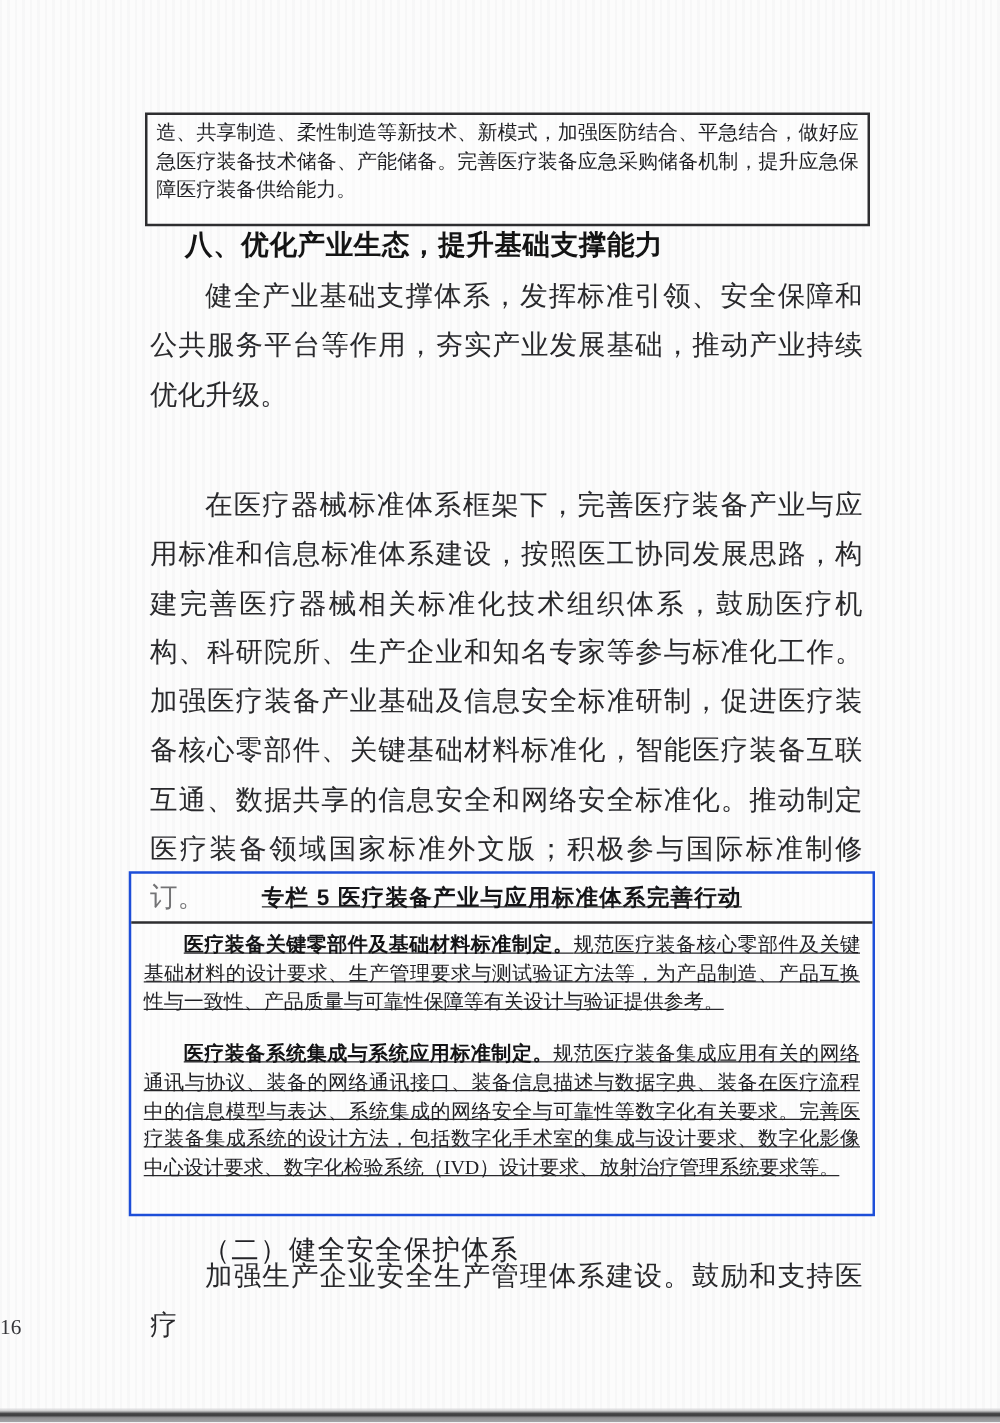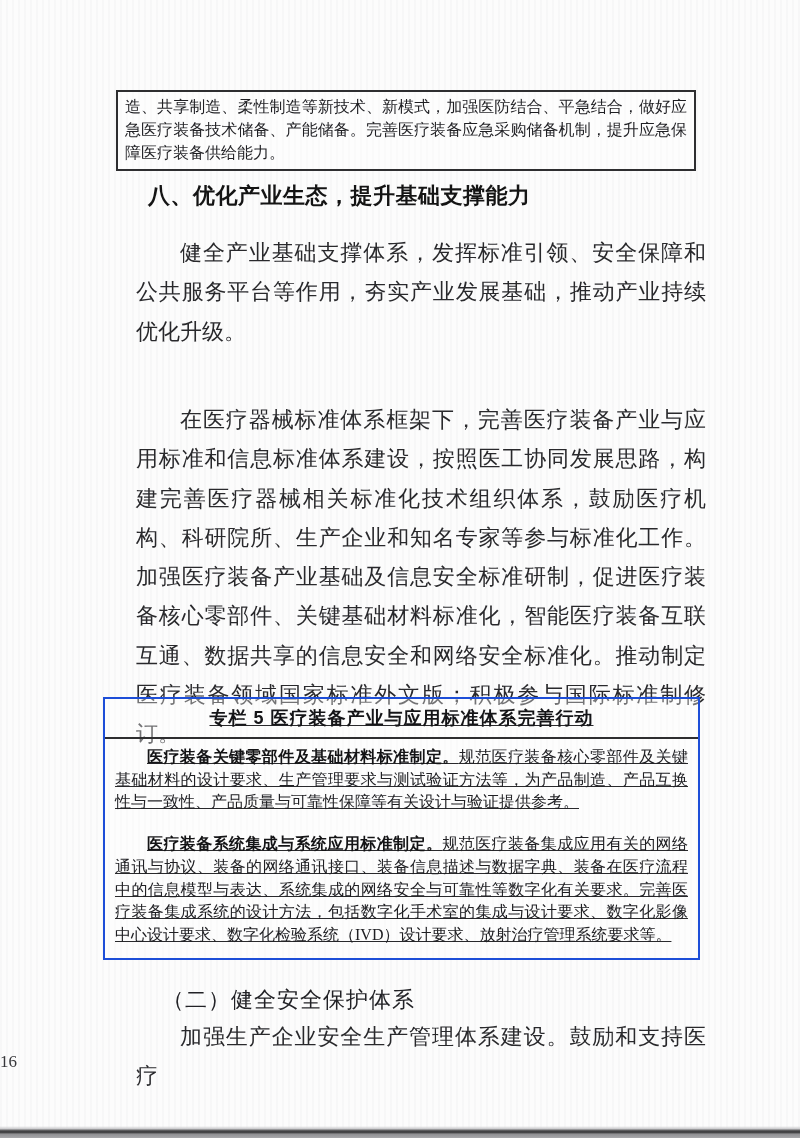--- a/index.html
+++ b/index.html
@@ -28,21 +28,21 @@
   }
 
   
   .cont-box {
     position: absolute;
     left: 116px;
     top: 90px;
     width: 580px;
     box-sizing: border-box;
     border: 2px solid #2e2e30;
-    padding: 3px 7px 5px 7px;
+    padding: 3px 7px 15px 7px;
     background: rgba(255,255,255,0.35);
   }
   .cont-box p {
     margin: 0;
     font-size: 16px;
     line-height: 23px;
     text-align: justify;
     color: #1f1f23;
   }
 
@@ -56,21 +56,21 @@
     font-size: 22px;
     letter-spacing: 0.5px;
     color: #141414;
     white-space: nowrap;
   }
 
   .para {
     position: absolute;
     left: 119px;
     width: 570px;
-    margin: 17px;
+    margin: 1px;
     font-size: 22px;
     line-height: 39.3px;
     text-align: justify;
     text-indent: 2em;
     color: #29292c;
   }
   .para-intro { top: 216px; }
   .para-body1 { top: 383px; }
   .para-body2 { top: 1000px; }
 
@@ -103,21 +103,21 @@
     line-height: 38px;
     text-align: center;
     border-bottom: 2px solid #2e2e30;
     font-family: "Liberation Sans", "DejaVu Sans", sans-serif;
     font-weight: 700;
     font-size: 18px;
     letter-spacing: 1px;
     color: #151518;
   }
   .col-box-body {
-    padding: 7px 10px 11px 10px;
+    padding: 7px 10px 24px 10px;
   }
   .col-box-body p {
     margin: 0;
     font-size: 16px;
     line-height: 22.7px;
     text-align: justify;
     text-indent: 2em;
     color: #202024;
   }
   .col-box-body p + p { margin-top: 19px; }

